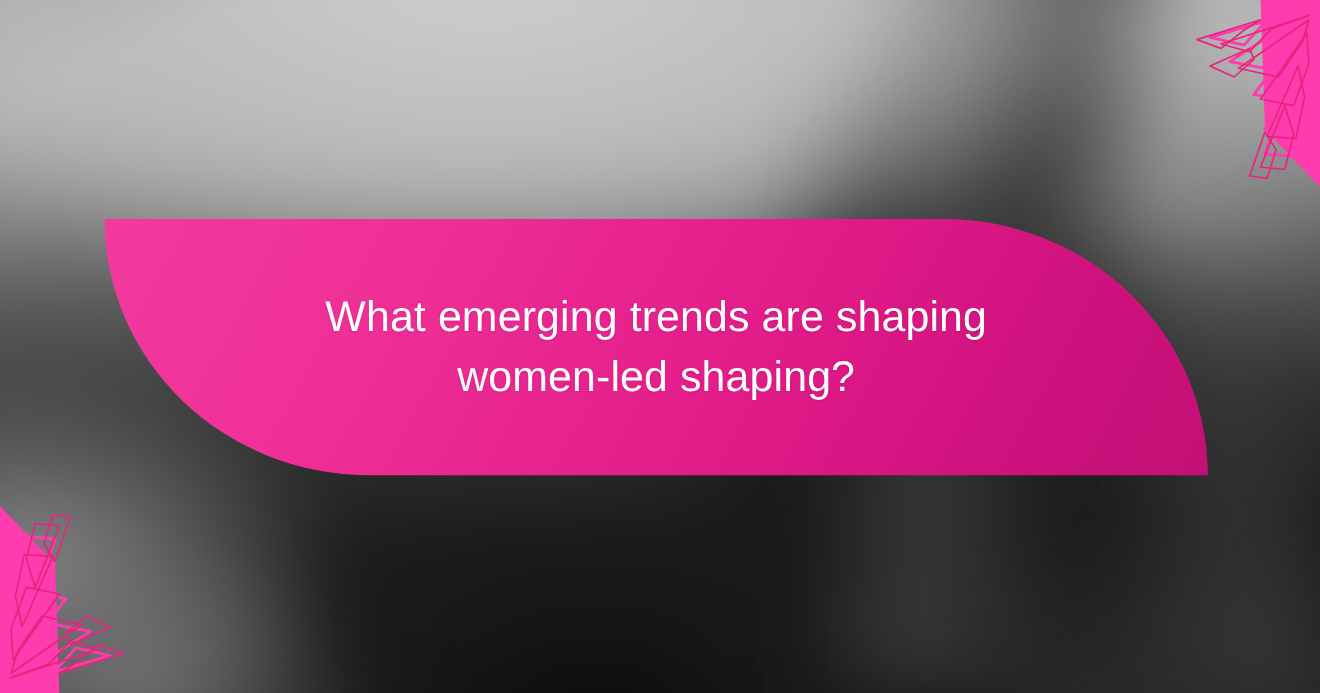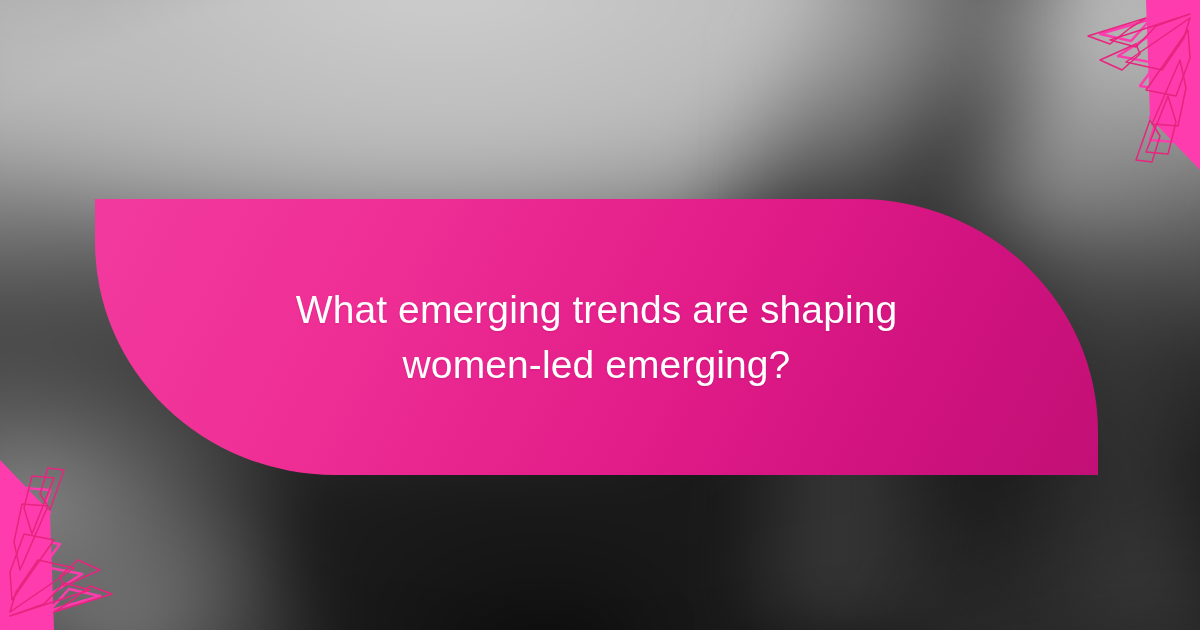--- a/index.html
+++ b/index.html
@@ -35,21 +35,21 @@
       linear-gradient(80deg, rgba(255,255,255,0) 76%, rgba(160,160,160,.30) 88%, rgba(255,255,255,0) 97%),
       radial-gradient(300px 120px at 88% 30%, rgba(200,200,200,.30), rgba(0,0,0,0) 70%);
   }
   .bg-vignette{
     position:absolute;inset:0;
     background:radial-gradient(130% 110% at 50% 42%, rgba(0,0,0,0) 44%, rgba(0,0,0,.35) 100%);
   }
 
   
   .banner{
-    position:absolute;left:95px;top:199px;width:1003px;height:276px;
+    position:absolute;left:95px;top:199px;width:1003px;height:233px;
     border-top-right-radius:240px 233px;
     border-bottom-left-radius:240px 233px;
     background:linear-gradient(118deg,#f23a9e 0%,#ef2f96 26%,#e21c89 58%,#cf127e 82%,#c21076 100%);
   }
   .banner-text{
     position:absolute;left:0;right:0;top:50%;transform:translateY(-50%);
     text-align:center;color:#ffffff;
     font-size:39px;line-height:1.42;font-weight:400;
     letter-spacing:.1px;
     padding:0 150px;
@@ -114,17 +114,17 @@
       <path d="M188 30 L146 90 L176 96 L190 58 Z"></path>
       <path d="M180 60 L152 124 L178 126 L186 88 Z"></path>
       <path d="M168 96 L146 152 L168 154 L176 122 Z"></path>
       <path d="M150 120 L136 160 L152 162 L160 136 Z"></path>
     </g>
   </svg>
 
   <div class="banner">
     <div class="banner-text">
       <span class="ln">What emerging trends are shaping</span>
-      <span class="ln">women-led emerging?</span>
+      <span class="ln">women-led shaping?</span>
     </div>
   </div>
 
 </div>
 
 </body></html>

